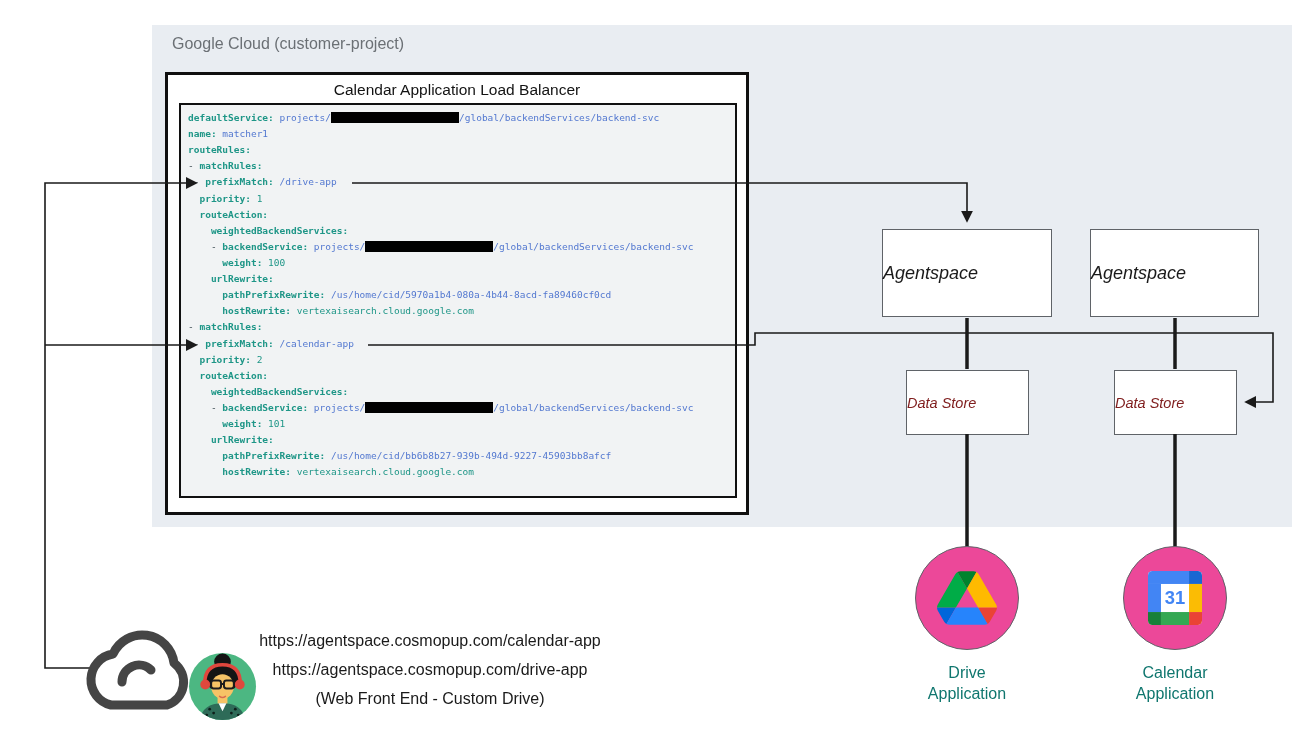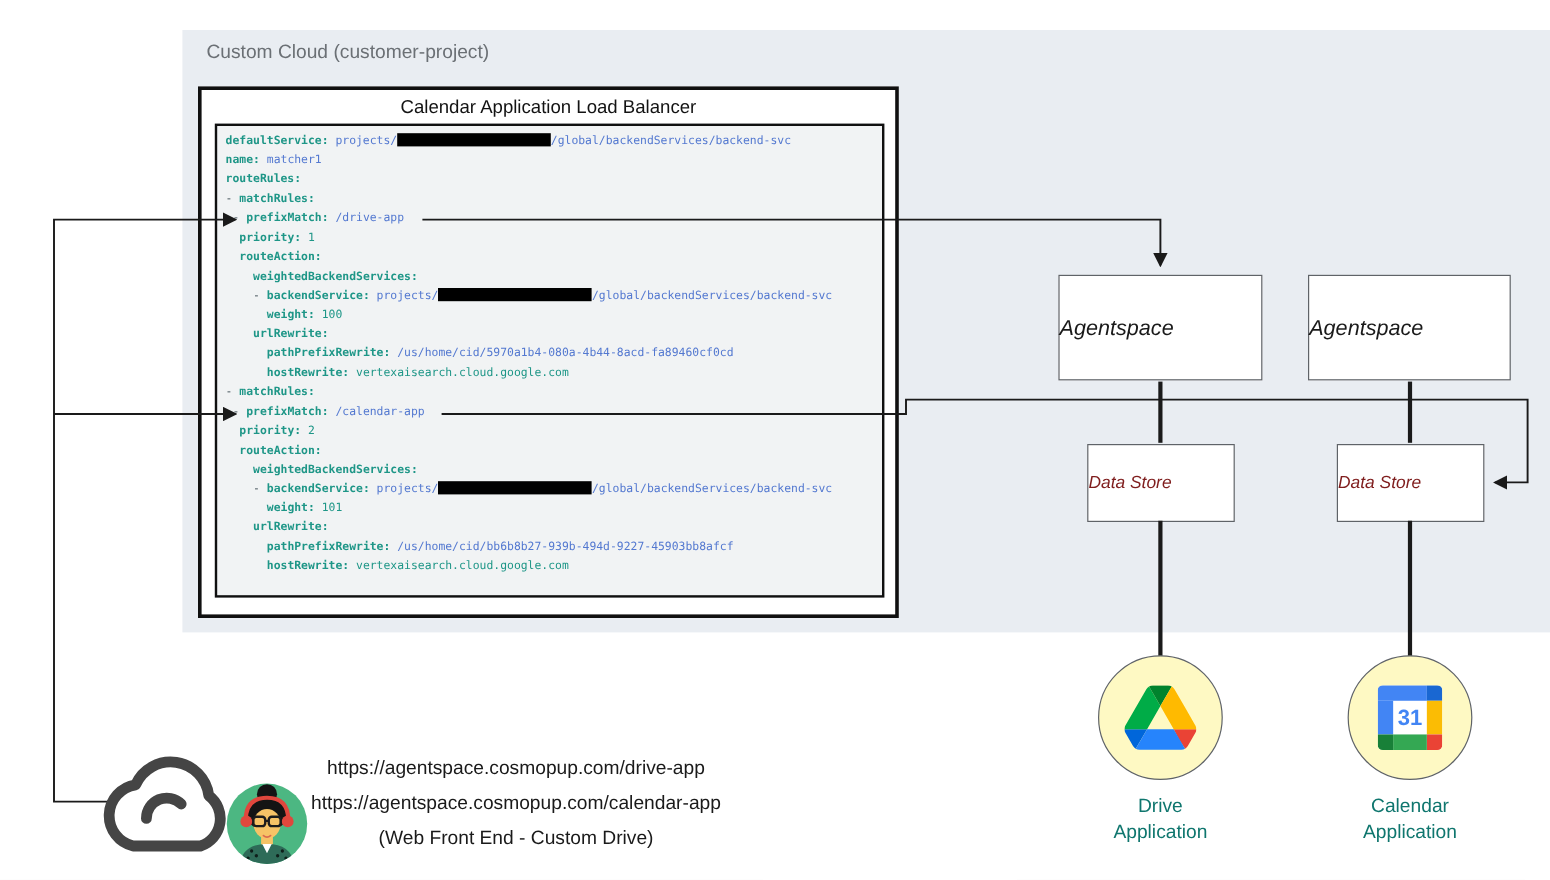--- a/index.html
+++ b/index.html
@@ -26,21 +26,21 @@
   
   .node{position:absolute;background:#fff;border:1.5px solid #5f6368;box-sizing:border-box;
         display:flex;align-items:center;justify-content:flex-start;}
   .agentspace{font-size:18px;font-style:italic;color:#1a1a1a;}
   .as1{left:882px;top:229px;width:170px;height:88px;}
   .as2{left:1090px;top:229px;width:169px;height:88px;}
   .datastore{font-size:14.5px;color:#7f1d1d;font-style:italic;}
   .ds1{left:906px;top:370px;width:123px;height:65px;}
   .ds2{left:1114px;top:370px;width:123px;height:65px;}
   
-  .app-circle{position:absolute;width:104px;height:104px;border-radius:50%;background:#fef9c3;
+  .app-circle{position:absolute;width:104px;height:104px;border-radius:50%;background:#ec4899;
               border:1.5px solid #5f6368;box-sizing:border-box;display:flex;align-items:center;justify-content:center;}
   .drive-circle{left:915px;top:546px;}
   .cal-circle{left:1123px;top:546px;}
   .app-label{position:absolute;width:160px;text-align:center;font-size:16px;line-height:21px;color:#0f766e;}
   .drive-label{left:887px;top:662px;}
   .cal-label{left:1095px;top:662px;}
   .app-label span{display:block;}
   
   .frontend-text{position:absolute;left:230px;top:626px;width:400px;text-align:center;
                  font-size:16px;line-height:29px;color:#1a1a1a;}
@@ -48,21 +48,21 @@
   
   .overlay{position:absolute;left:0;top:0;width:1292px;height:733px;pointer-events:none;}
   .icon-abs{position:absolute;}
 </style>
 </head>
 <body>
 
 <div class="canvas">
 
   <div class="gc-box">
-    <div class="gc-label">Custom Cloud (customer-project)</div>
+    <div class="gc-label">Google Cloud (customer-project)</div>
   </div>
 
   <div class="elb-box">
     <div class="elb-title">Calendar Application Load Balancer</div>
   </div>
 
   <div class="code-box" id="codeBox"><div class="code-line"><span class="seg-k">defaultService:</span><span class="seg-v"> projects/</span><span class="seg-r"></span><span class="seg-v">/global/backendServices/backend-svc</span></div><div class="code-line"><span class="seg-k">name:</span><span class="seg-v"> matcher1</span></div><div class="code-line"><span class="seg-k">routeRules:</span></div><div class="code-line"><span class="seg-d">- </span><span class="seg-k">matchRules:</span></div><div class="code-line"><span class="seg-d"> - </span><span class="seg-k">prefixMatch:</span><span class="seg-v"> /drive-app</span></div><div class="code-line"><span class="seg-d">  </span><span class="seg-k">priority:</span><span class="seg-n"> 1</span></div><div class="code-line"><span class="seg-d">  </span><span class="seg-k">routeAction:</span></div><div class="code-line"><span class="seg-d">    </span><span class="seg-k">weightedBackendServices:</span></div><div class="code-line"><span class="seg-d">    - </span><span class="seg-k">backendService:</span><span class="seg-v"> projects/</span><span class="seg-r"></span><span class="seg-v">/global/backendServices/backend-svc</span></div><div class="code-line"><span class="seg-d">      </span><span class="seg-k">weight:</span><span class="seg-n"> 100</span></div><div class="code-line"><span class="seg-d">    </span><span class="seg-k">urlRewrite:</span></div><div class="code-line"><span class="seg-d">      </span><span class="seg-k">pathPrefixRewrite:</span><span class="seg-v"> /us/home/cid/5970a1b4-080a-4b44-8acd-fa89460cf0cd</span></div><div class="code-line"><span class="seg-d">      </span><span class="seg-k">hostRewrite:</span><span class="seg-n"> vertexaisearch.cloud.google.com</span></div><div class="code-line"><span class="seg-d">- </span><span class="seg-k">matchRules:</span></div><div class="code-line"><span class="seg-d"> - </span><span class="seg-k">prefixMatch:</span><span class="seg-v"> /calendar-app</span></div><div class="code-line"><span class="seg-d">  </span><span class="seg-k">priority:</span><span class="seg-n"> 2</span></div><div class="code-line"><span class="seg-d">  </span><span class="seg-k">routeAction:</span></div><div class="code-line"><span class="seg-d">    </span><span class="seg-k">weightedBackendServices:</span></div><div class="code-line"><span class="seg-d">    - </span><span class="seg-k">backendService:</span><span class="seg-v"> projects/</span><span class="seg-r"></span><span class="seg-v">/global/backendServices/backend-svc</span></div><div class="code-line"><span class="seg-d">      </span><span class="seg-k">weight:</span><span class="seg-n"> 101</span></div><div class="code-line"><span class="seg-d">    </span><span class="seg-k">urlRewrite:</span></div><div class="code-line"><span class="seg-d">      </span><span class="seg-k">pathPrefixRewrite:</span><span class="seg-v"> /us/home/cid/bb6b8b27-939b-494d-9227-45903bb8afcf</span></div><div class="code-line"><span class="seg-d">      </span><span class="seg-k">hostRewrite:</span><span class="seg-n"> vertexaisearch.cloud.google.com</span></div></div>
 
   <div class="node agentspace as1">
     <span>Agentspace</span>
@@ -160,18 +160,18 @@
       <circle cx="17.5" cy="33" r="5" fill="#e0473d"></circle>
       <circle cx="52.5" cy="33" r="5" fill="#e0473d"></circle>
       <rect x="23.5" y="29" width="10" height="8" rx="2.5" fill="none" stroke="#1c1c1c" stroke-width="2"></rect>
       <rect x="36.5" y="29" width="10" height="8" rx="2.5" fill="none" stroke="#1c1c1c" stroke-width="2"></rect>
       <path d="M33.5 32.5 h3" stroke="#1c1c1c" stroke-width="2"></path>
       <path d="M32 45 q3 2.5 6 0" stroke="#d96b4f" stroke-width="1.5" fill="none" stroke-linecap="round"></path>
     </g>
   </svg>
 
   <div class="frontend-text">
+    <div>https://agentspace.cosmopup.com/calendar-app</div>
     <div>https://agentspace.cosmopup.com/drive-app</div>
-    <div>https://agentspace.cosmopup.com/calendar-app</div>
     <div>(Web Front End - Custom Drive)</div>
   </div>
 
 </div>
 
 </body></html>

